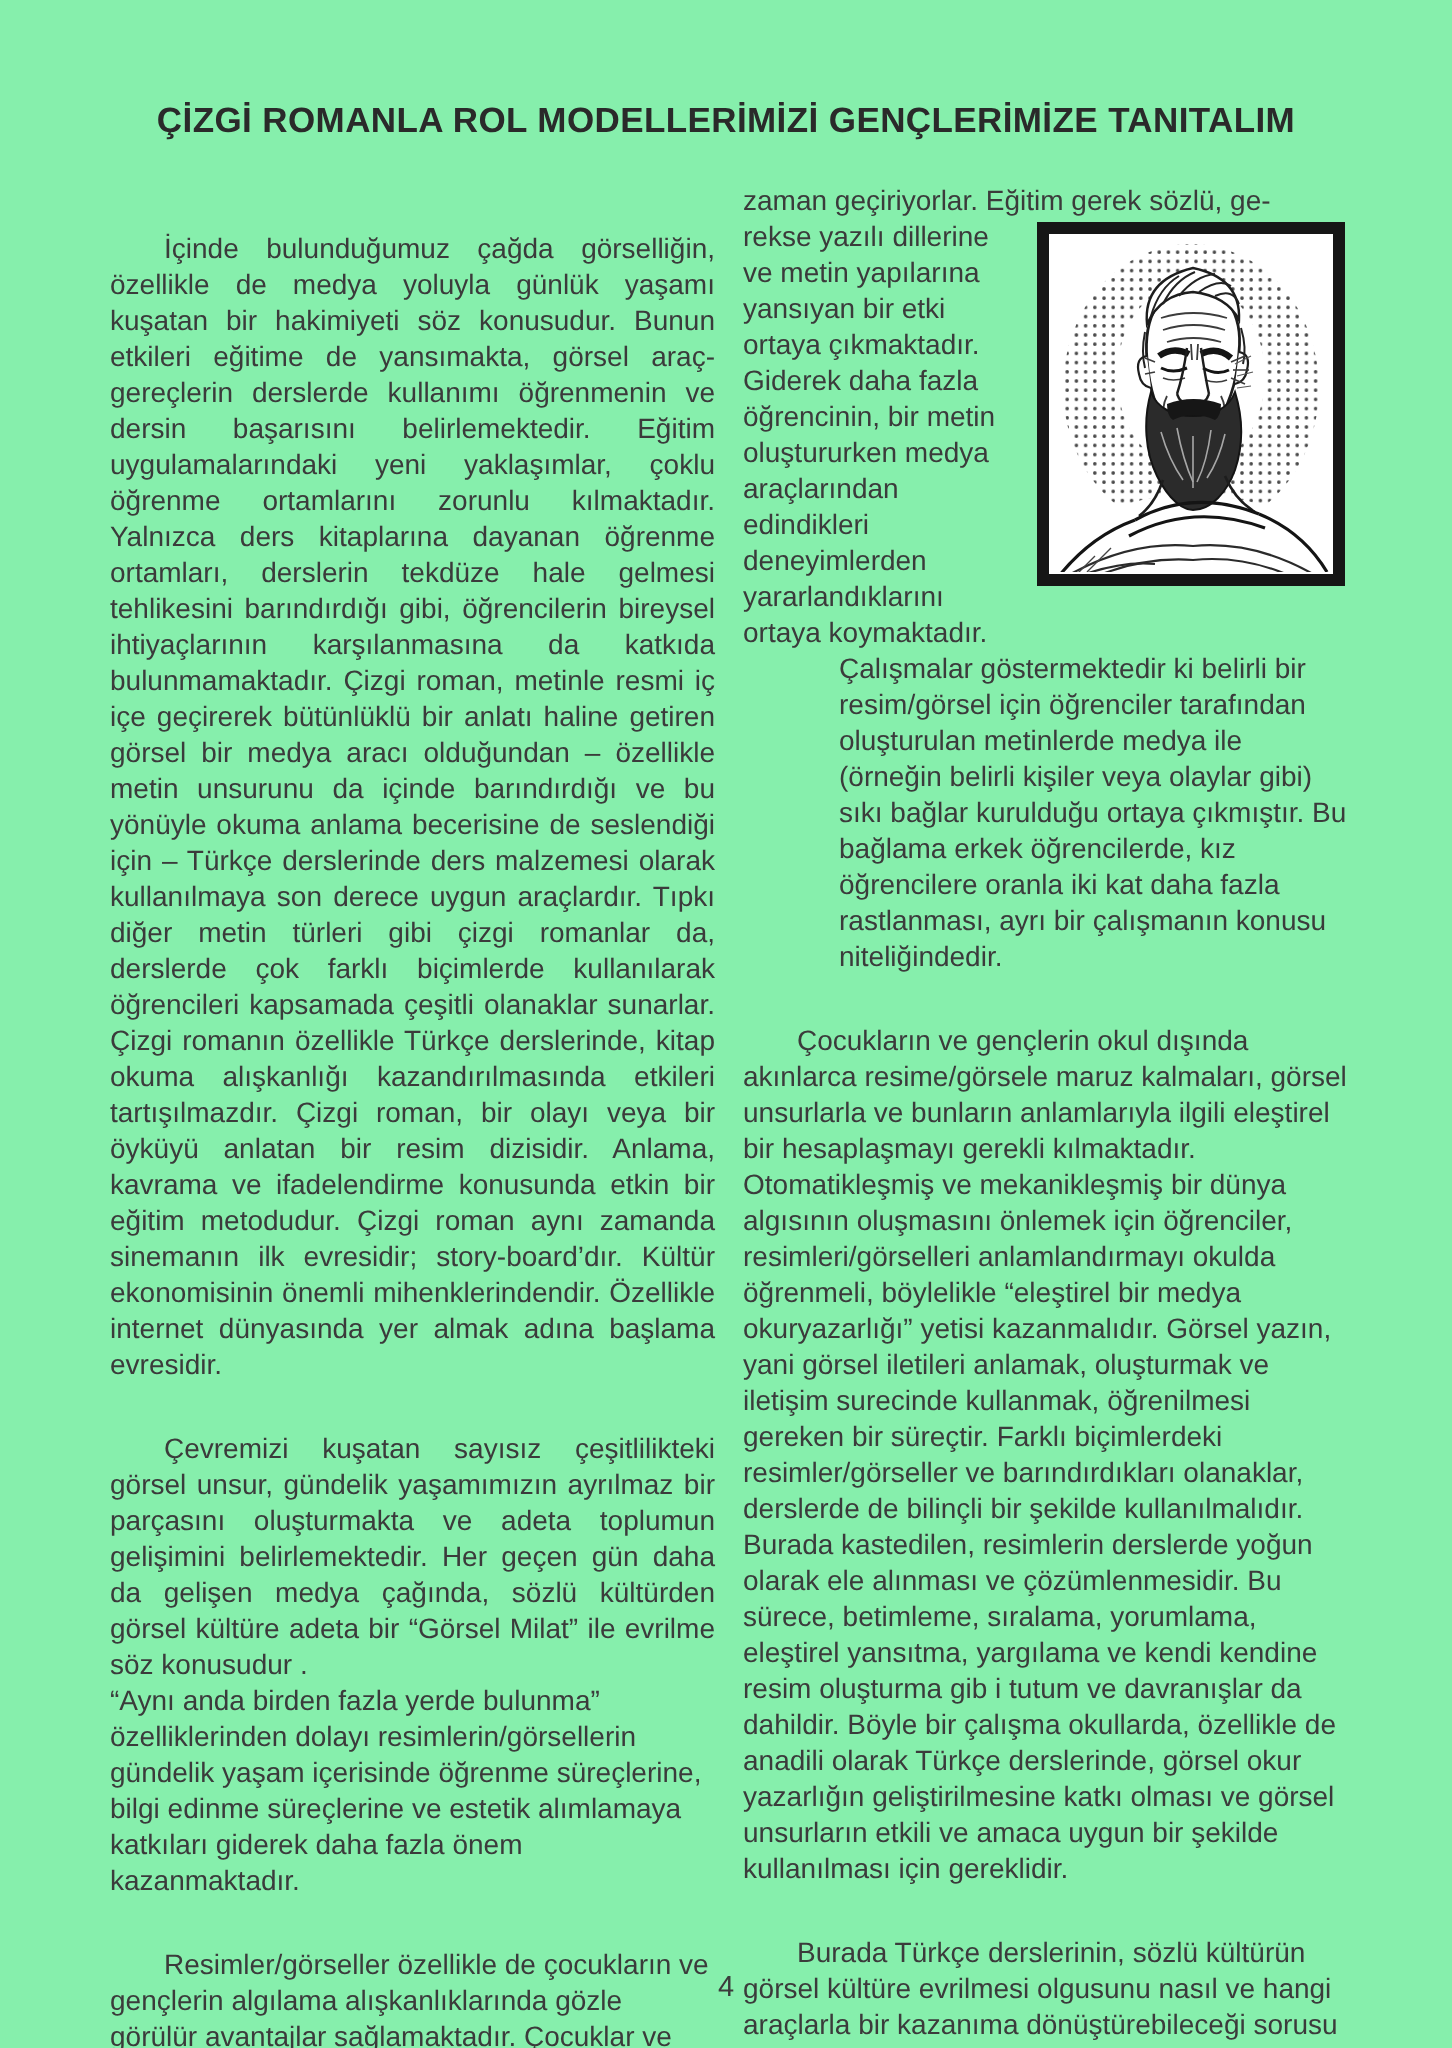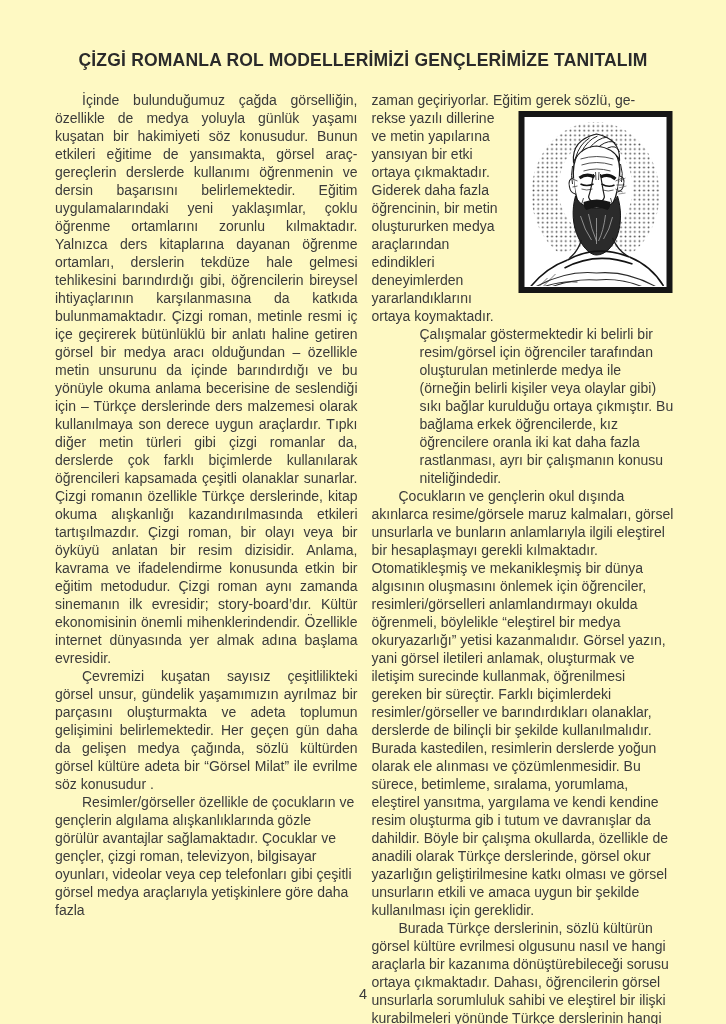--- a/index.html
+++ b/index.html
@@ -1,19 +1,19 @@
 <!DOCTYPE html>
 <html lang="tr"><head>
 <meta charset="utf-8">
 <style>
   html,body { margin:0; padding:0; background:#ffffff; }
   .sheet {
     position:relative;
     width:726px; height:1024px;
-    background:#fef9c3;
+    background:#86efac;
     font-family:"Liberation Sans", sans-serif;
     color:#3b3b3b;
     overflow:hidden;
   }
   .title {
     margin:0 40px 0 40px;
     padding-top:50px;
     text-align:center;
     font-size:17.5px;
     font-weight:bold;
@@ -24,21 +24,21 @@
     display:flex;
     gap:14px;
     margin:20px 52px 0 55px;
   }
   .col {
     width:304px;
     font-size:14px;
     line-height:18px;
   }
   .col p { margin:0; }
-  p.indent { text-indent:27px; }
+  p.indent { text-indent:27px;margin-top:24px; }
   p.just { text-align:justify; }
   .portrait {
     float:right;
     width:157px; height:184px;
     margin:1px 0 4px 9px;
   }
   .portrait svg { display:block; width:100%; height:100%; }
   p.clearfloat { clear:right;margin-left:48px; }
   .pagenum {
     position:absolute;
@@ -53,20 +53,21 @@
 
 <div class="sheet">
 
   <h1 class="title">ÇİZGİ ROMANLA ROL MODELLERİMİZİ GENÇLERİMİZE TANITALIM</h1>
 
   <div class="columns">
 
     <div class="col">
       <p class="indent just">İçinde bulunduğumuz çağda görselliğin, özellikle de medya yoluyla günlük yaşamı kuşatan bir hakimiyeti söz konusudur. Bunun etkileri eğitime de yansımakta, görsel araç-gereçlerin derslerde kullanımı öğrenmenin ve dersin başarısını belirlemektedir. Eğitim uygulamalarındaki yeni yaklaşımlar, çoklu öğrenme ortamlarını zorunlu kılmaktadır. Yalnızca ders kitaplarına dayanan öğrenme ortamları, derslerin tekdüze hale gelmesi tehlikesini barındırdığı gibi, öğrencilerin bireysel ihtiyaçlarının karşılanmasına da katkıda bulunmamaktadır. Çizgi roman, metinle resmi iç içe geçirerek bütünlüklü bir anlatı haline getiren görsel bir medya aracı olduğundan – özellikle metin unsurunu da içinde barındırdığı ve bu yönüyle okuma anlama becerisine de seslendiği için – Türkçe derslerinde ders malzemesi olarak kullanılmaya son derece uygun araçlardır. Tıpkı diğer metin türleri gibi çizgi romanlar da, derslerde çok farklı biçimlerde kullanılarak öğrencileri kapsamada çeşitli olanaklar sunarlar. Çizgi romanın özellikle Türkçe derslerinde, kitap okuma alışkanlığı kazandırılmasında etkileri tartışılmazdır. Çizgi roman, bir olayı veya bir öyküyü anlatan bir resim dizisidir. Anlama, kavrama ve ifadelendirme konusunda etkin bir eğitim metodudur. Çizgi roman aynı zamanda sinemanın ilk evresidir; story-board’dır. Kültür ekonomisinin önemli mihenklerindendir. Özellikle internet dünyasında yer almak adına başlama evresidir.</p>
       <p class="indent just">Çevremizi kuşatan sayısız çeşitlilikteki görsel unsur, gündelik yaşamımızın ayrılmaz bir parçasını oluşturmakta ve adeta toplumun gelişimini belirlemektedir. Her geçen gün daha da gelişen medya çağında, sözlü kültürden görsel kültüre adeta bir “Görsel Milat” ile evrilme söz konusudur .</p>
+      <p>“Aynı anda birden fazla yerde bulunma” özelliklerinden dolayı resimlerin/görsellerin gündelik yaşam içerisinde öğrenme süreçlerine, bilgi edinme süreçlerine ve estetik alımlamaya katkıları giderek daha fazla önem kazanmaktadır.</p>
       <p class="indent">Resimler/görseller özellikle de çocukların ve gençlerin algılama alışkanlıklarında gözle görülür avantajlar sağlamaktadır. Çocuklar ve gençler, çizgi roman, televizyon, bilgisayar oyunları, videolar veya cep telefonları gibi çeşitli görsel medya araçlarıyla yetişkinlere göre daha fazla</p>
     </div>
 
     <div class="col">
       <p>zaman geçiriyorlar. Eğitim gerek sözlü, ge-</p>
       <div>
         <div class="portrait">
           <svg viewBox="0 0 156 184" aria-hidden="true">
             <defs>
               <pattern id="ht" width="4.6" height="4.6" patternUnits="userSpaceOnUse">

